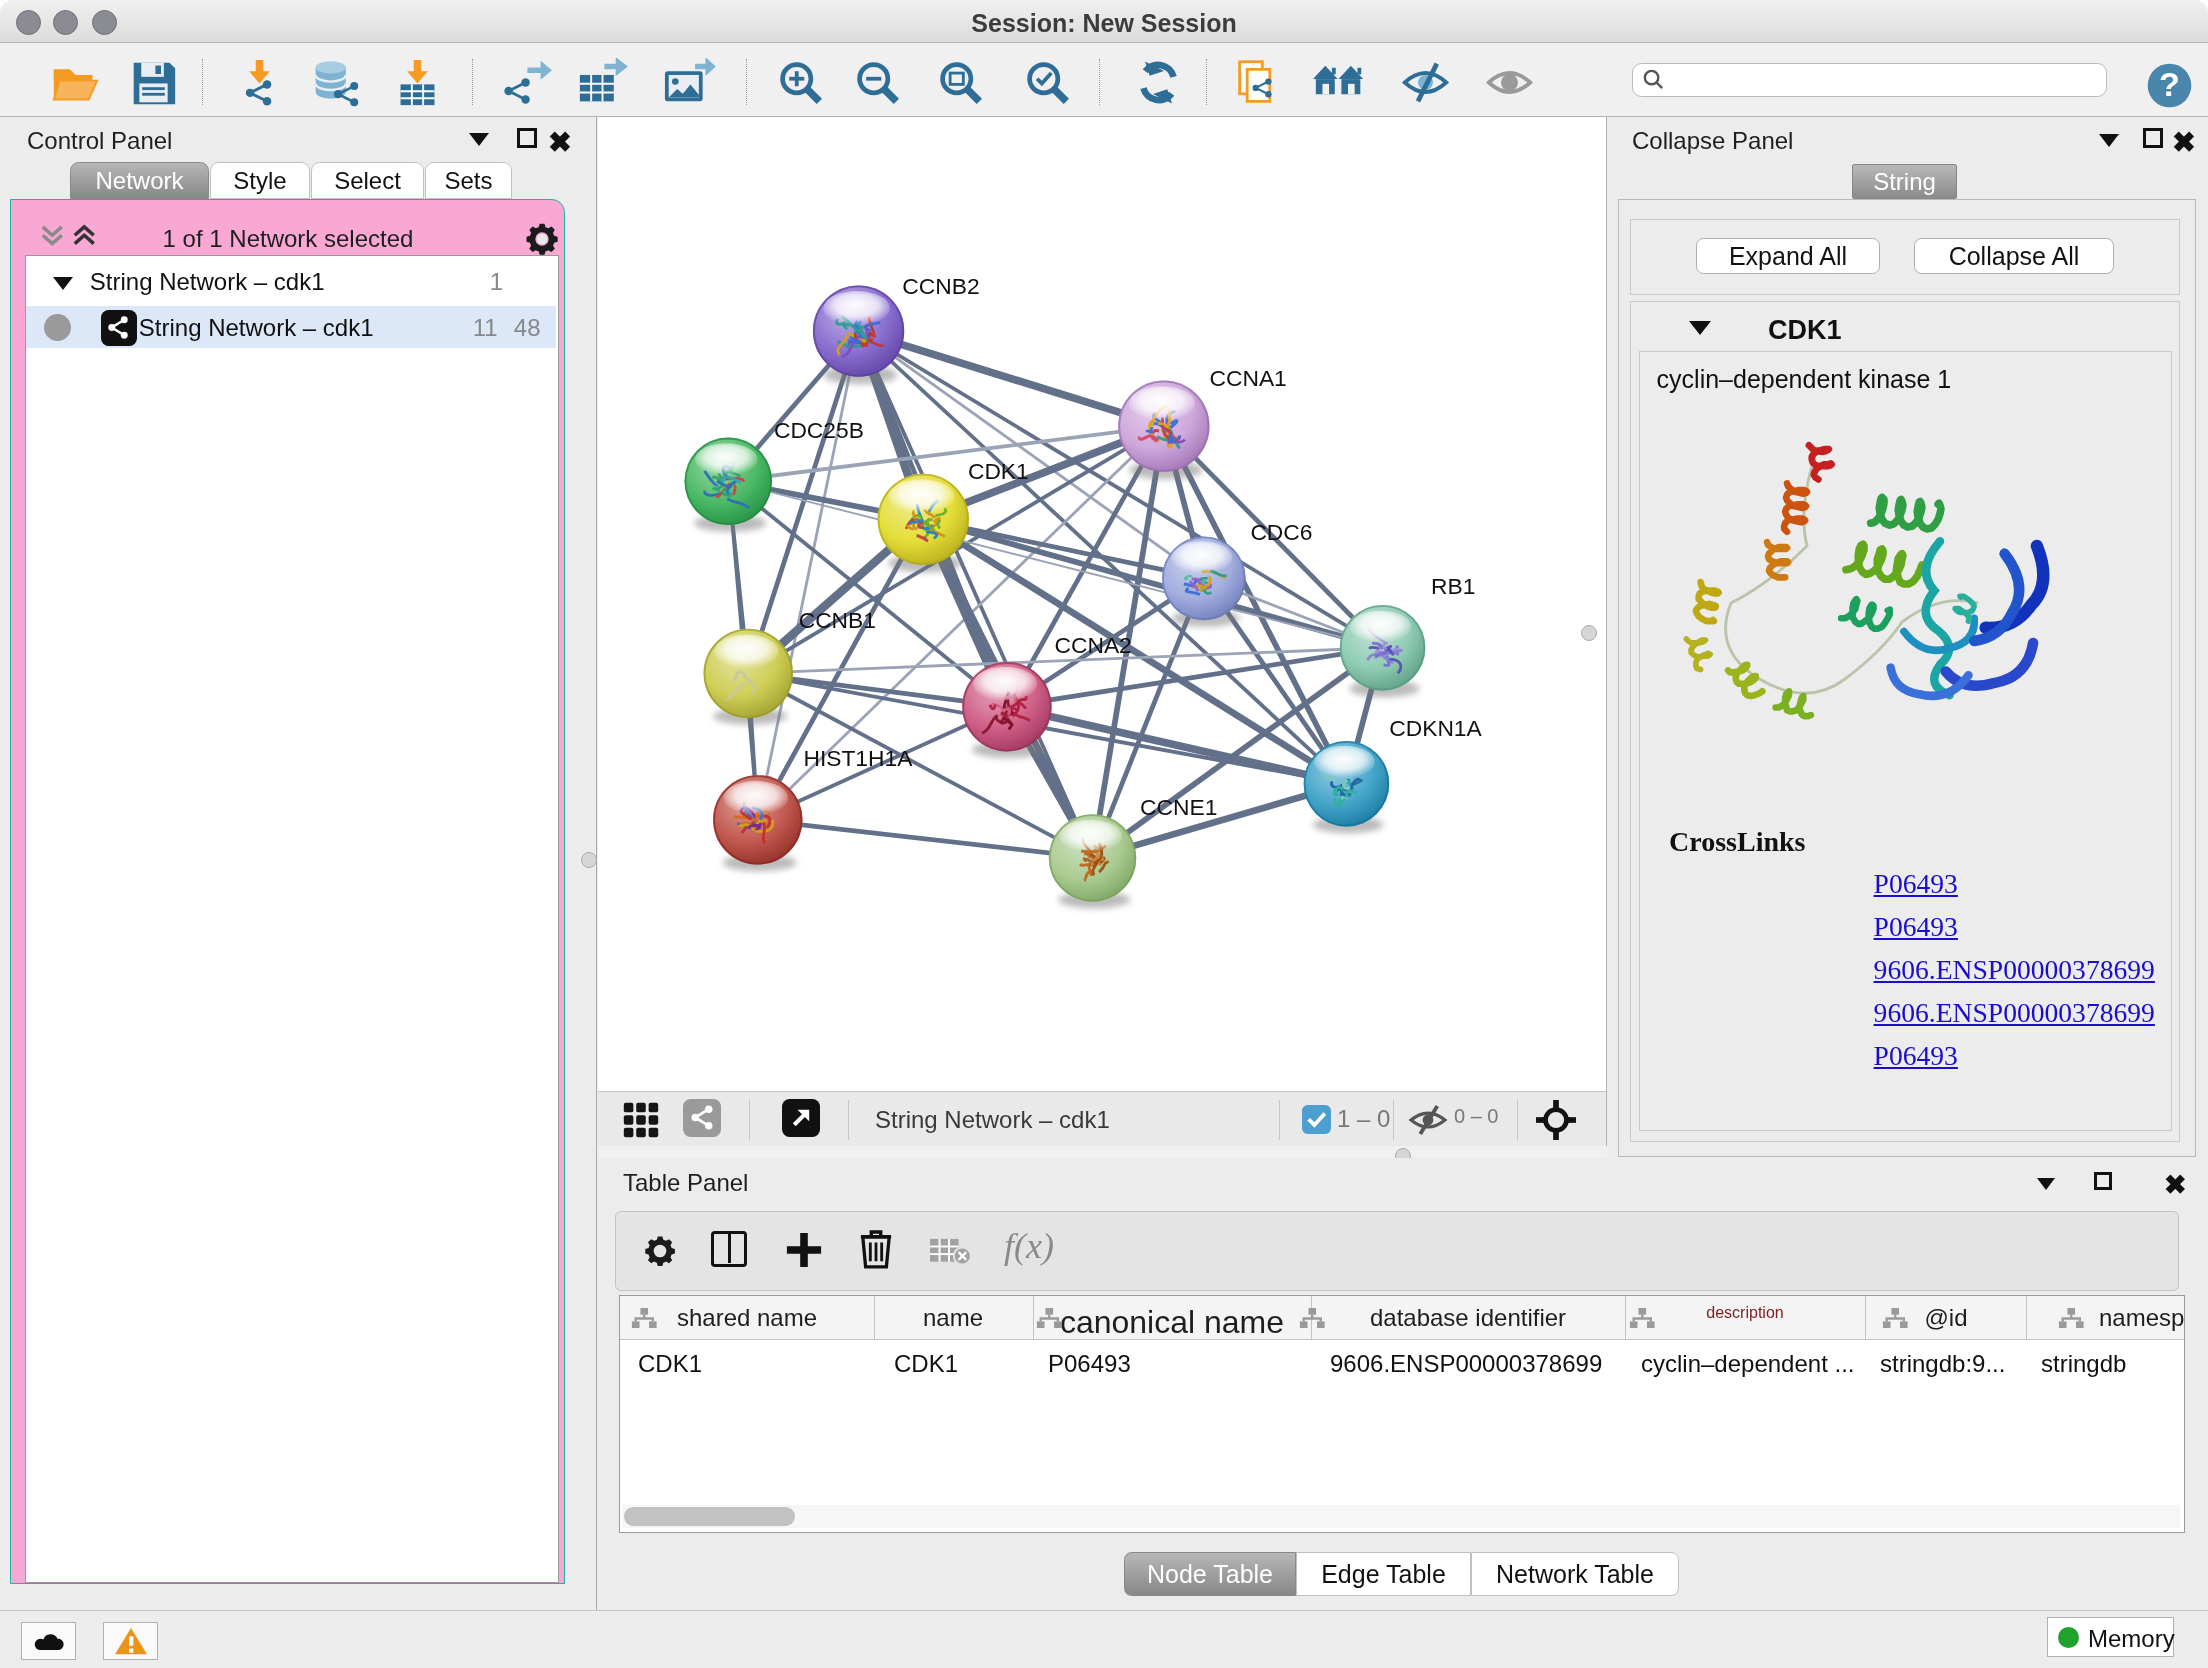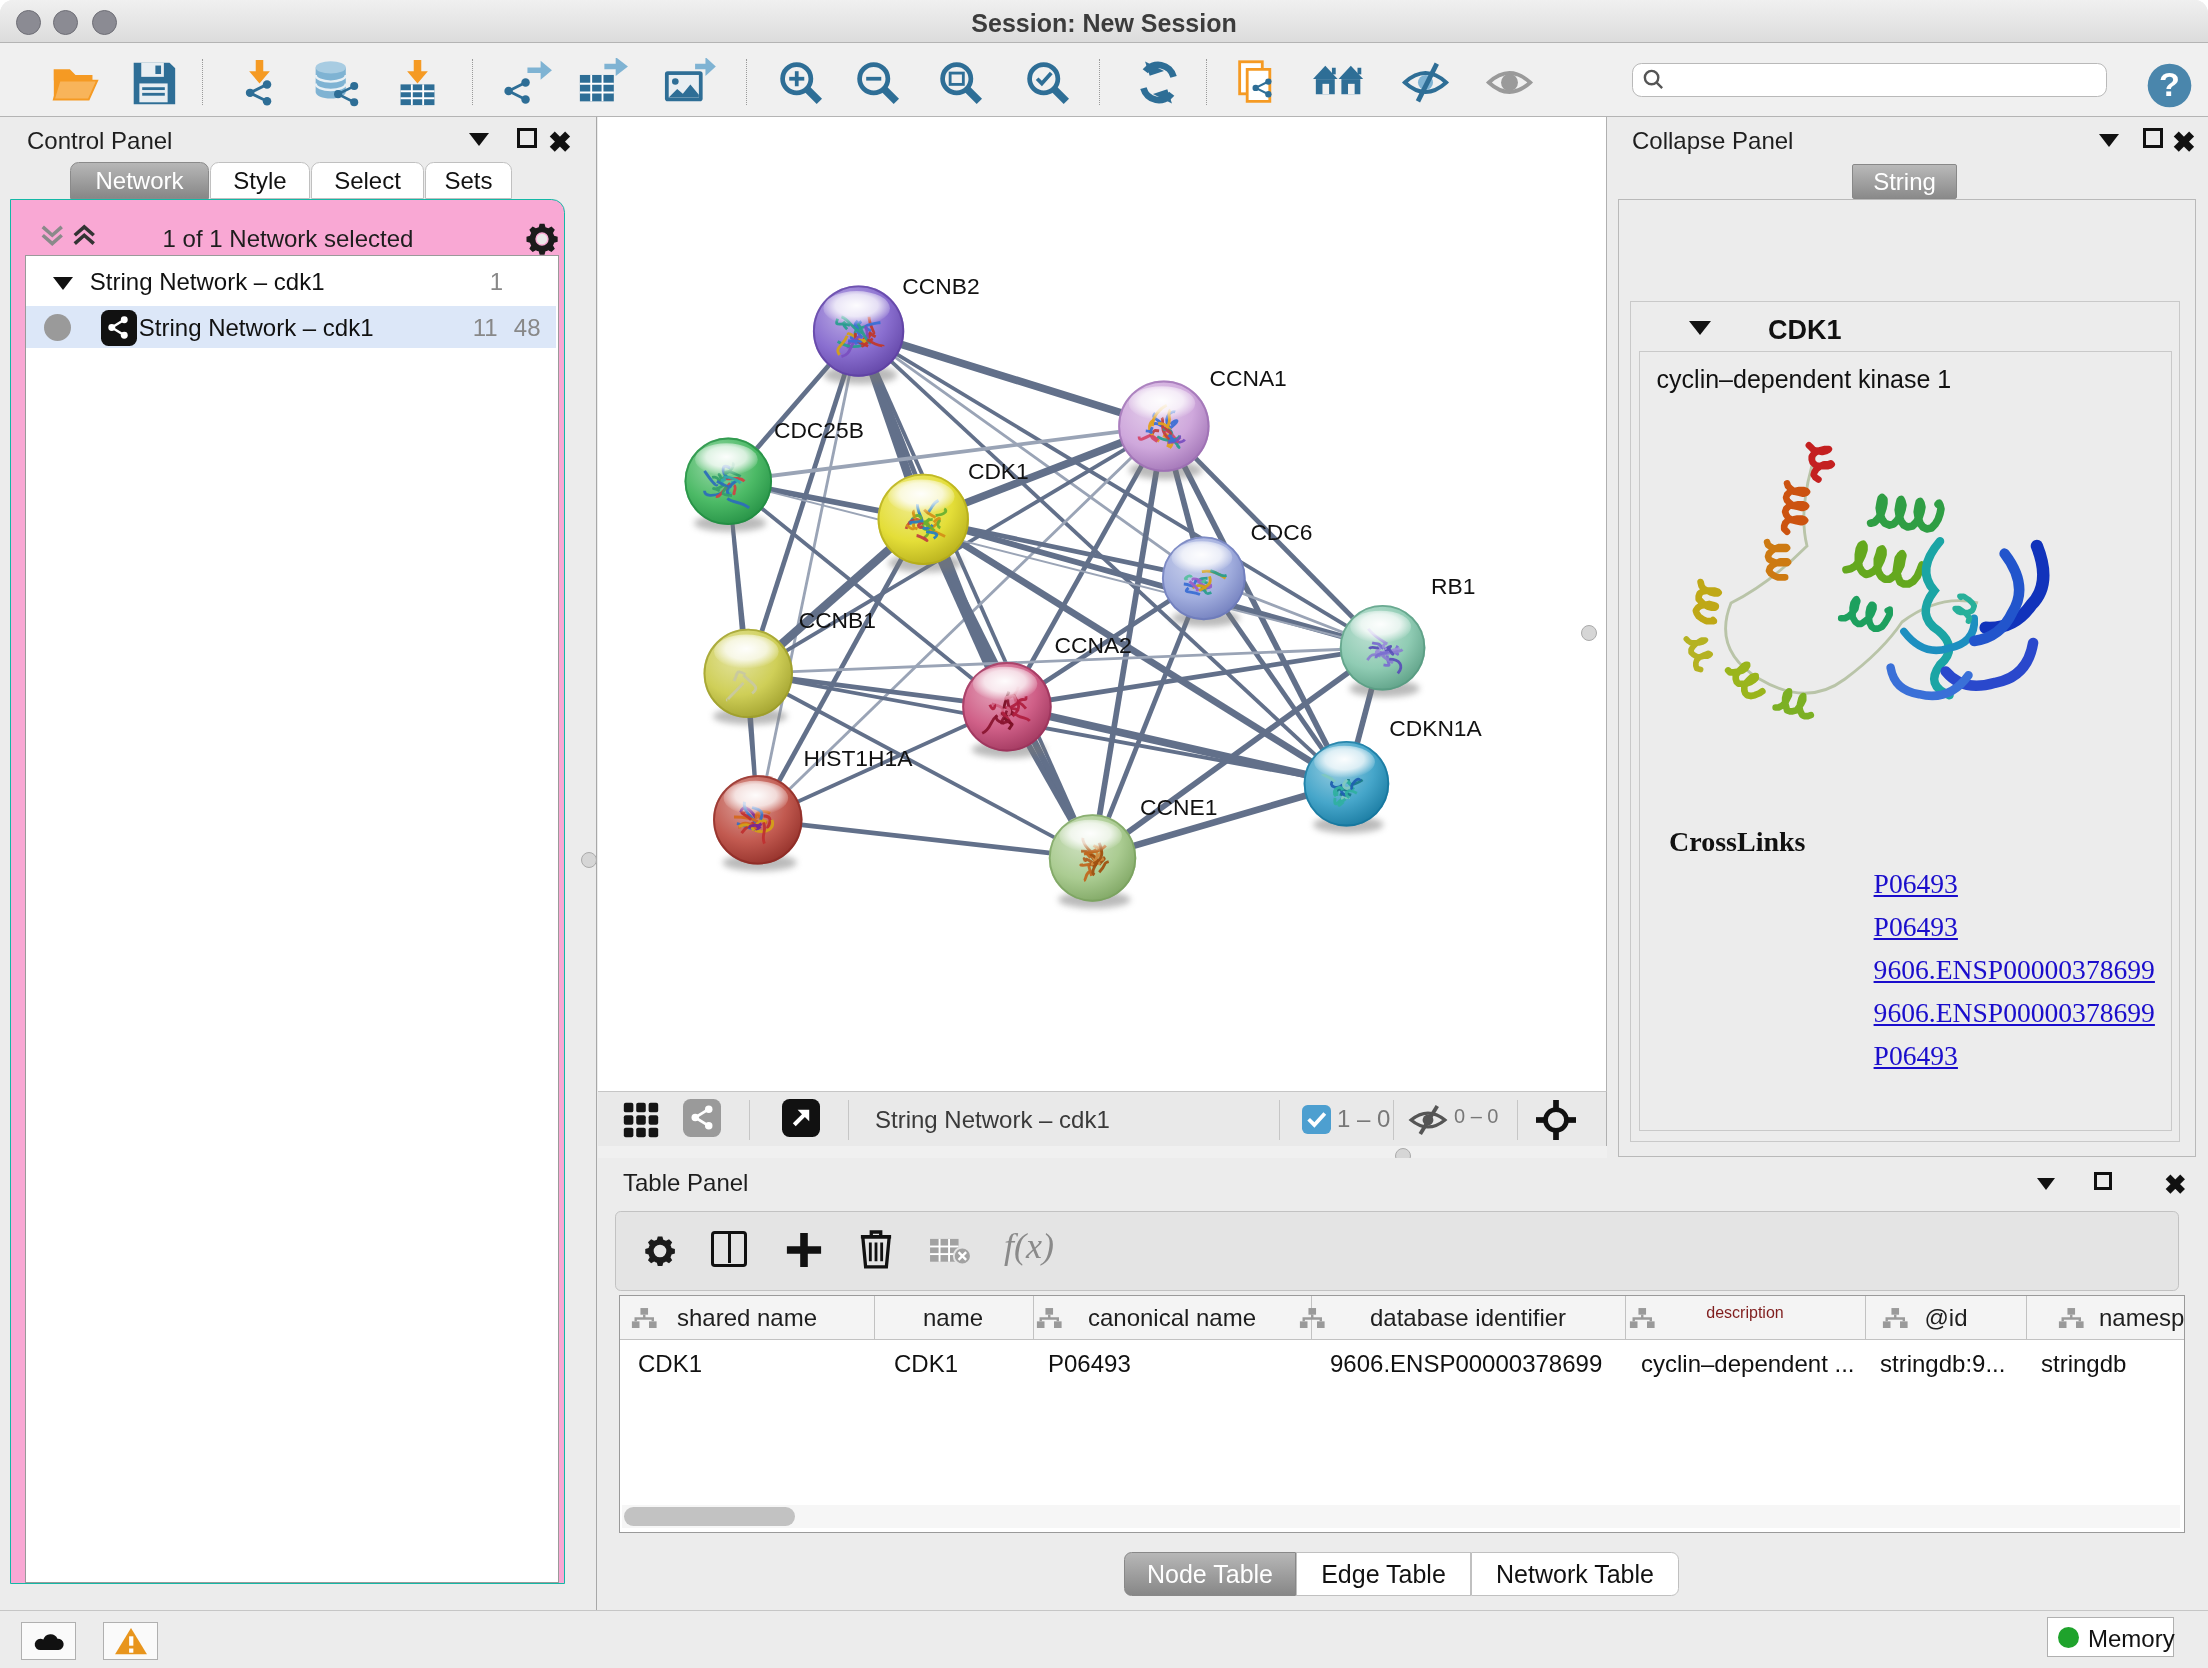--- a/index.html
+++ b/index.html
@@ -627,20 +627,24 @@
 <div style="position:absolute;left:598px;top:1146px;width:1009px;height:12.4px;background:#f0f0f0"></div>
 <div style="position:absolute;left:1395px;top:1148px;width:16px;height:16px;border-radius:50%;background:#d6d6d6;border:1px solid #aaa"></div>
 
 <div style="position:absolute;left:1609px;top:117px;width:599px;height:1041px;background:#ececec">
   <div style="position:absolute;left:23px;top:9.5px;font-size:24px;color:#1e1e1e">Collapse Panel</div>
   <div style="position:absolute;left:490px;top:17px;width:0;height:0;border:10.5px solid transparent;border-top:13.3px solid #111"></div>
   <div style="position:absolute;left:534px;top:11.4px;width:20px;height:20px;border:3.3px solid #111"></div>
   <div style="position:absolute;left:563px;top:8.6px;font-size:28.5px;font-weight:bold;color:#111">✖</div>
   <div style="position:absolute;left:243px;top:47px;width:105px;height:35px;background:linear-gradient(#b9b9b9,#8a8a8a);border:1px solid #888;border-radius:2px;color:#fff;font-size:24px;text-align:center;line-height:34px">String</div>
   <div style="position:absolute;left:8.6px;top:82px;width:578px;height:958px;background:#ececec;border:1.9px solid #b9b9b9">
+    <div style="position:absolute;left:11.4px;top:19px;width:550px;height:76px;border:1px solid #c9c9c9">
+      <div style="position:absolute;left:65px;top:18px;width:184px;height:36px;background:#fff;border:1px solid #adadad;border-radius:7.6px;font-size:25px;text-align:center;line-height:35px;color:#111">Expand All</div>
+      <div style="position:absolute;left:283px;top:18px;width:200px;height:36px;background:#fff;border:1px solid #adadad;border-radius:7.6px;font-size:25px;text-align:center;line-height:35px;color:#111">Collapse All</div>
+    </div>
     <div style="position:absolute;left:11.4px;top:101px;width:550px;height:841px;border:1px solid #c9c9c9">
       <div style="position:absolute;left:58px;top:19px;width:0;height:0;border:11.4px solid transparent;border-top:14.3px solid #111"></div>
       <div style="position:absolute;left:137px;top:13.3px;font-size:27px;font-weight:bold;color:#111">CDK1</div>
       <div style="position:absolute;left:7.6px;top:49px;width:533px;height:780px;border:1px solid #c9c9c9">
         <div style="position:absolute;left:17px;top:13.3px;font-size:25px;color:#111">cyclin–dependent kinase 1</div>
         <div style="position:absolute;left:15px;top:80px"><svg width="399" height="323" viewBox="0 0 420 340">
               <path d="M170 20 Q150 80 160 120 Q120 160 80 180 Q60 230 110 260 Q160 290 200 260 Q240 230 260 200 Q300 170 340 180" fill="none" stroke="#b9c4a8" stroke-width="3"></path>
               <polyline points="162 14,164 16,167 19,171 20,176 21,180 20,182 19,183 18,182 18,179 18,175 19,171 20,167 23,165 26,165 29,166 32,169 35,174 36,178 36,182 36,185 35,186 34,185 33,182 34,178 34,174 36,170 39,168 42,167 45,169 48,172 50" fill="none" stroke="#c42020" stroke-width="7" stroke-linejoin="round" stroke-linecap="round"></polyline>
               <polyline points="139 54,140 57,143 60,147 63,152 64,156 65,159 64,160 63,159 62,156 61,152 61,147 62,142 63,139 66,138 69,139 72,142 75,146 78,151 79,155 80,158 79,159 78,158 77,155 76,151 76,146 77,141 78,138 81,137 84,138 87,140 90,145 93,149 94,154 95,157 94,158 93,157 92,154 91,150 91,145 92,140 93,137 96,136 99,136 102,139 105" fill="none" stroke="#cc5310" stroke-width="7" stroke-linejoin="round" stroke-linecap="round"></polyline>
               <polyline points="118 116,119 119,122 121,126 123,131 123,135 123,138 123,139 122,138 121,135 121,131 121,126 123,123 125,120 128,119 131,120 134,123 136,128 138,132 138,136 138,139 138,140 137,139 136,136 136,132 136,128 138,124 140,121 143,120 146,122 149,125 151,129 153,133 153,137 153" fill="none" stroke="#cd7a12" stroke-width="7" stroke-linejoin="round" stroke-linecap="round"></polyline>
@@ -706,21 +710,21 @@
           <g fill="#9a9a9a">
             <rect x="11" y="2" width="8" height="7"></rect>
             <rect x="2" y="16" width="8" height="7"></rect>
             <rect x="20" y="16" width="8" height="7"></rect>
             <path d="M15 9 v4 M6 16 v-3 h18 v3" stroke="#9a9a9a" stroke-width="2.5" fill="none"></path>
           </g>
         </svg>
         <div style="position:absolute;left:254px;top:0;height:44px;border-left:1.9px solid #c2c2c2"></div>
         <div style="position:absolute;left:333px;top:7.6px;transform:translateX(-50%);white-space:nowrap;font-size:24px;color:#1e1e1e">name</div>
         <div style="position:absolute;left:413px;top:0;height:44px;border-left:1.9px solid #c2c2c2"></div>
-        <div style="position:absolute;left:552px;top:7.6px;transform:translateX(-50%);white-space:nowrap;font-size:24px;color:#1e1e1e">canonical name</div>
+        <div style="position:absolute;left:552px;top:7.6px;transform:translateX(-50%);white-space:nowrap;font-size:32px;color:#1e1e1e">canonical name</div>
         <svg width="28.5" height="25" viewBox="0 0 30 26" style="position:absolute;left:415px;top:9.5px">
           <g fill="#9a9a9a">
             <rect x="11" y="2" width="8" height="7"></rect>
             <rect x="2" y="16" width="8" height="7"></rect>
             <rect x="20" y="16" width="8" height="7"></rect>
             <path d="M15 9 v4 M6 16 v-3 h18 v3" stroke="#9a9a9a" stroke-width="2.5" fill="none"></path>
           </g>
         </svg>
         <div style="position:absolute;left:691px;top:0;height:44px;border-left:1.9px solid #c2c2c2"></div>
         <div style="position:absolute;left:848px;top:7.6px;transform:translateX(-50%);white-space:nowrap;font-size:24px;color:#1e1e1e">database identifier</div>

